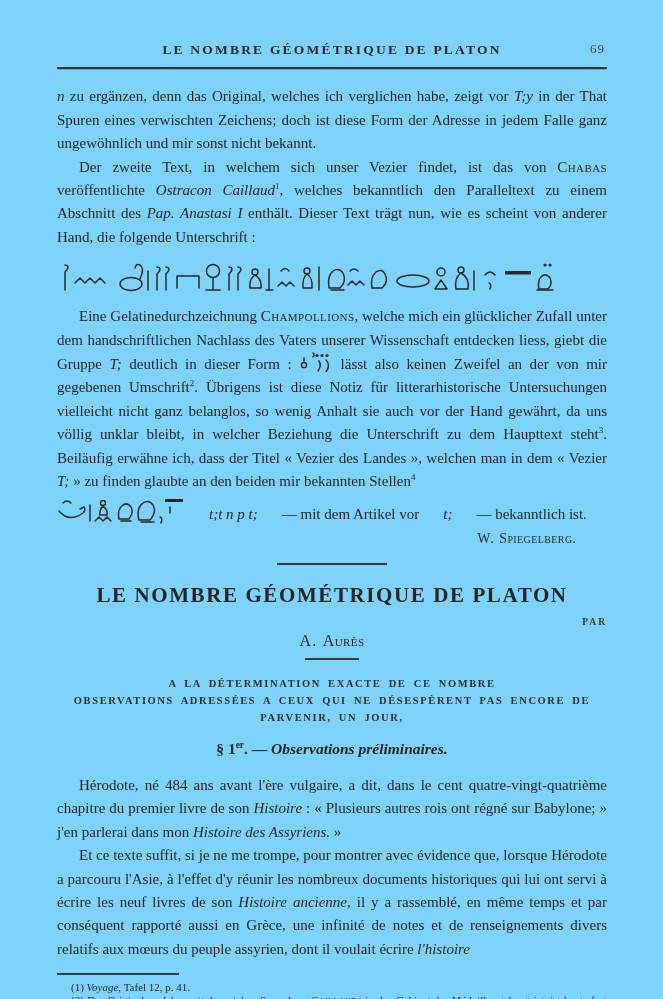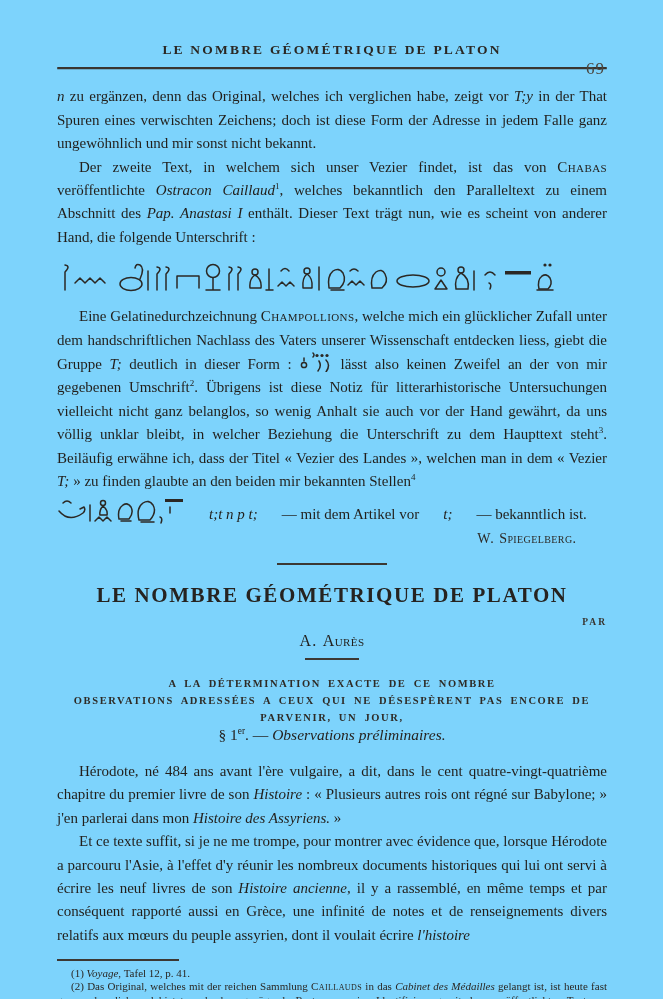--- a/index.html
+++ b/index.html
@@ -16,22 +16,22 @@
   .content{position:absolute;left:57px;top:40px;width:550px;}
 
   
   .running-header{position:relative;text-align:center;height:24px;}
   .running-title{
     display:inline-block;
     font-size:13.5px;font-weight:bold;letter-spacing:2.2px;
     color:#2a2723;
   }
   .page-number{
-    position:absolute;right:2px;top:19px;
-    font-size:17px;color:#4a463f;letter-spacing:1px;
+    position:absolute;right:2px;top:1px;
+    font-size:13px;color:#4a463f;letter-spacing:1px;
   }
   .header-rule{
     height:2.3px;background:#393530;margin-top:3px;border-radius:2px;
     box-shadow:0 1px 0 rgba(57,53,48,.25);
   }
 
   
   .para{
     font-size:15px;line-height:23.4px;text-align:justify;
     margin:0;
@@ -79,21 +79,21 @@
     font-size:16px;letter-spacing:1.2px;
   }
   .author-rule{width:54px;height:1.6px;background:#3c3833;margin:8px auto 0 auto;}
 
   .subtitle{
     text-align:center;margin-top:15px;
     font-size:10.5px;font-weight:bold;letter-spacing:1.6px;word-spacing:3px;
     color:#2e2b26;line-height:17px;
   }
   .section-heading{
-    text-align:center;font-size:15.5px;color:#262320;
+    text-align:center;margin-top:14px;font-size:15.5px;color:#262320;font-weight:bold;
   }
   .fr1{margin-top:16px;}
   .fr2{margin-top:0px;}
 
   
   .footnote-rule{width:122px;height:1.4px;background:#3c3833;margin-top:12px;}
   .footnotes{margin-top:6px;}
   .footnote{
     font-size:11px;line-height:13.8px;text-align:justify;
     text-indent:14px;margin:0;color:#2a2723;

